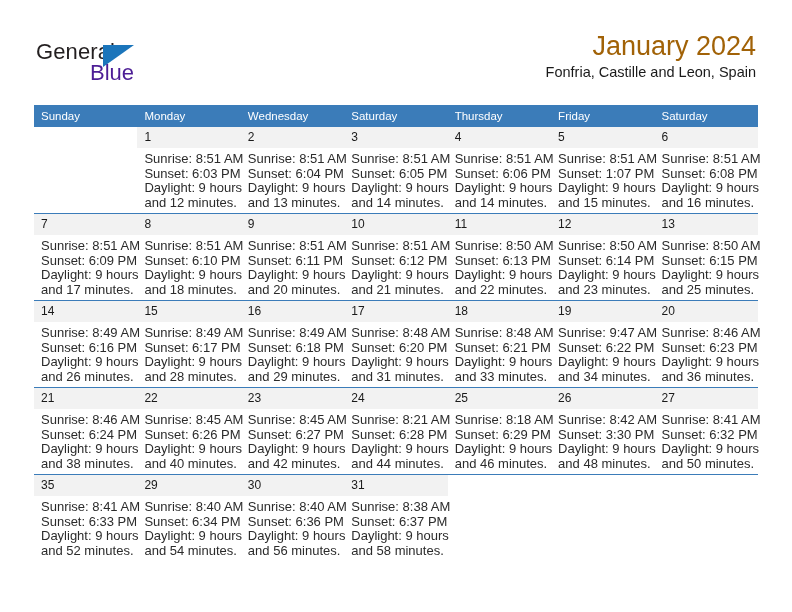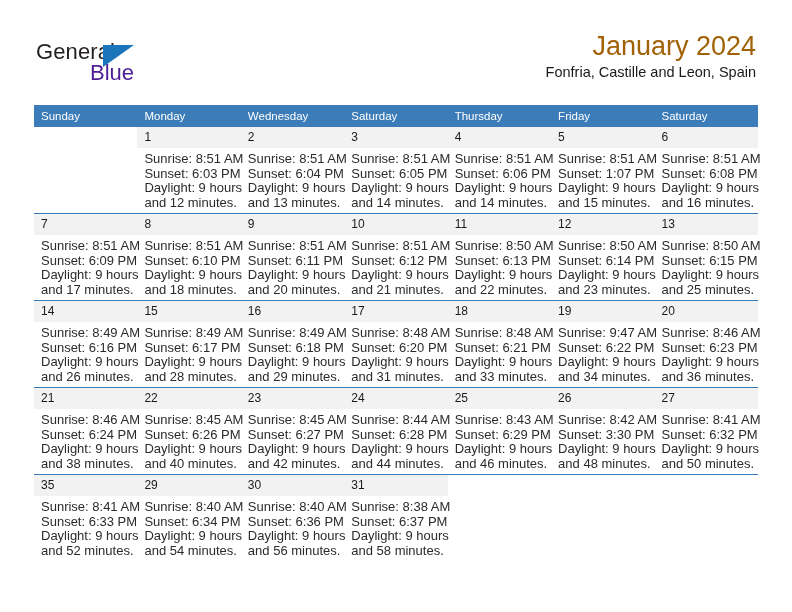--- a/index.html
+++ b/index.html
@@ -433,32 +433,32 @@
                 <div>Sunset: 6:27 PM</div>
                 <div>Daylight: 9 hours</div>
                 <div>and 42 minutes.</div>
               </div>
             </div>
           </td>
           <td>
             <div class="cell">
               <div class="daynum">24</div>
               <div class="info">
-                <div>Sunrise: 8:44 AM</div>
+                <div>Sunrise: 8:21 AM</div>
                 <div>Sunset: 6:28 PM</div>
                 <div>Daylight: 9 hours</div>
                 <div>and 44 minutes.</div>
               </div>
             </div>
           </td>
           <td>
             <div class="cell">
               <div class="daynum">25</div>
               <div class="info">
-                <div>Sunrise: 8:43 AM</div>
+                <div>Sunrise: 8:18 AM</div>
                 <div>Sunset: 6:29 PM</div>
                 <div>Daylight: 9 hours</div>
                 <div>and 46 minutes.</div>
               </div>
             </div>
           </td>
           <td>
             <div class="cell">
               <div class="daynum">26</div>
               <div class="info">

